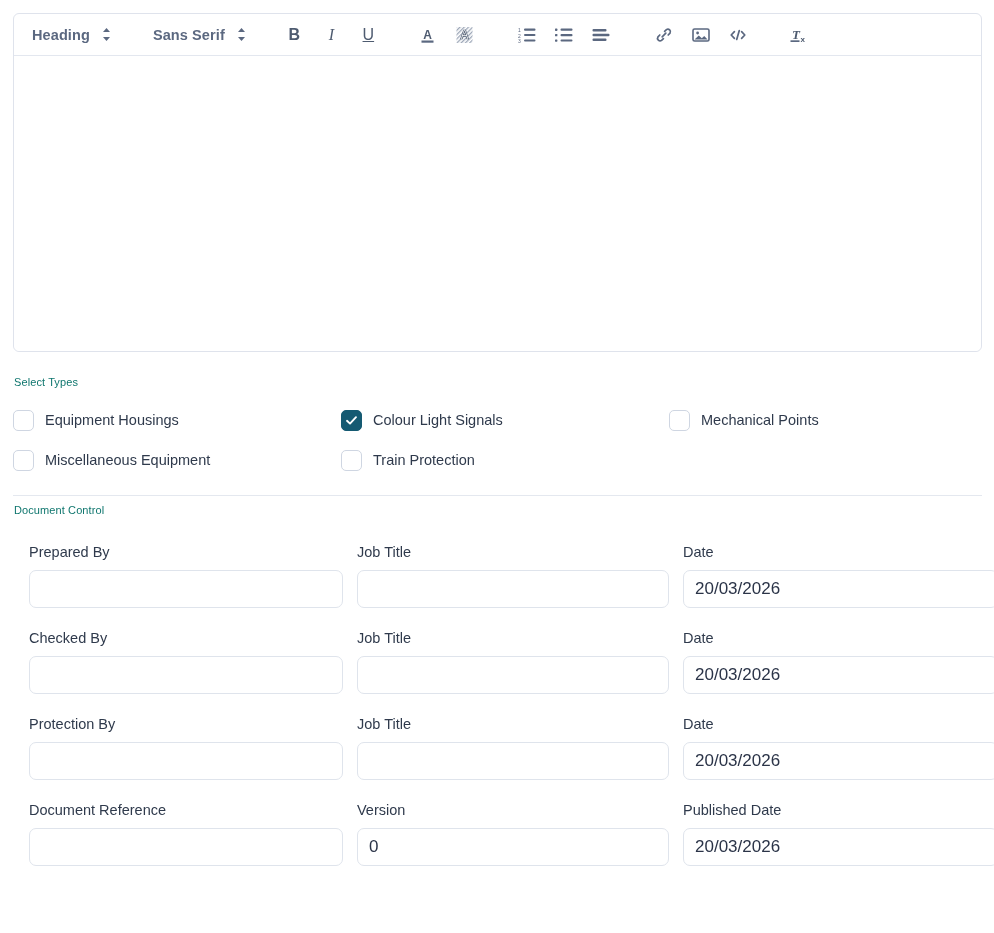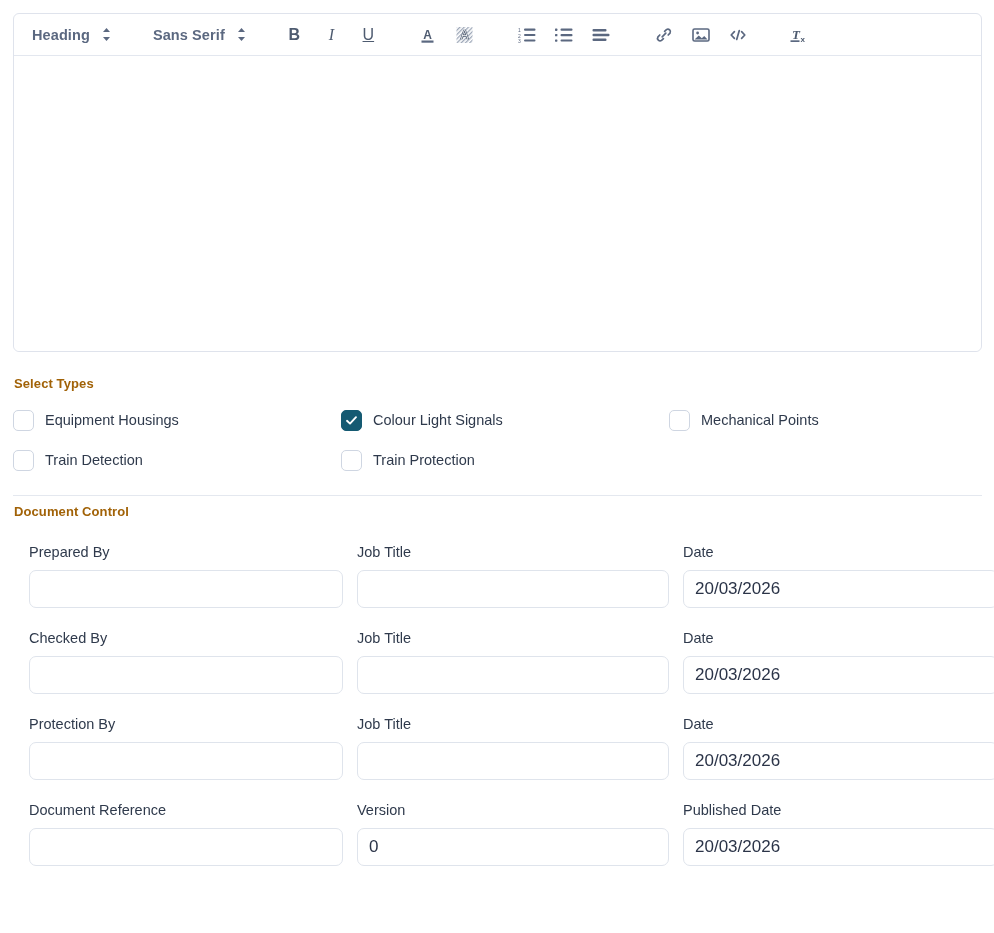--- a/index.html
+++ b/index.html
@@ -97,23 +97,23 @@
     line-height: 1;
     color: #4e5b70;
   }
   .tb-bold   { font-weight: 700; font-size: 16px; font-family: "Liberation Sans", sans-serif; }
   .tb-italic { font-style: italic; font-size: 16px; font-family: "Liberation Serif", serif; }
   .tb-under  { text-decoration: underline; font-size: 16px; }
 
   
   .section-title {
     position: absolute;
-    font-size: 13px;
-    font-weight: 700;
-    color: #a16207;
+    font-size: 11px;
+    font-weight: 400;
+    color: #0f766e;
     letter-spacing: .1px;
   }
   #select-types-title { left: 14px; top: 376px; }
   #document-control-title { left: 14px; top: 504px; }
 
   .divider {
     position: absolute;
     left: 13px;
     top: 495px;
     width: 969px;
@@ -372,27 +372,27 @@
       <span class="cb-label">Colour Light Signals</span>
     </div>
 
     <div class="cb-item">
       <span class="cb-box">
         
       </span>
       <span class="cb-label">Mechanical Points</span>
     </div>
 
-
     <div class="cb-item">
       <span class="cb-box">
         
       </span>
-      <span class="cb-label">Train Detection</span>
-    </div>
+      <span class="cb-label">Miscellaneous Equipment</span>
+    </div>
+
 
     <div class="cb-item">
       <span class="cb-box">
         
       </span>
       <span class="cb-label">Train Protection</span>
     </div>
 
   </div>
 

